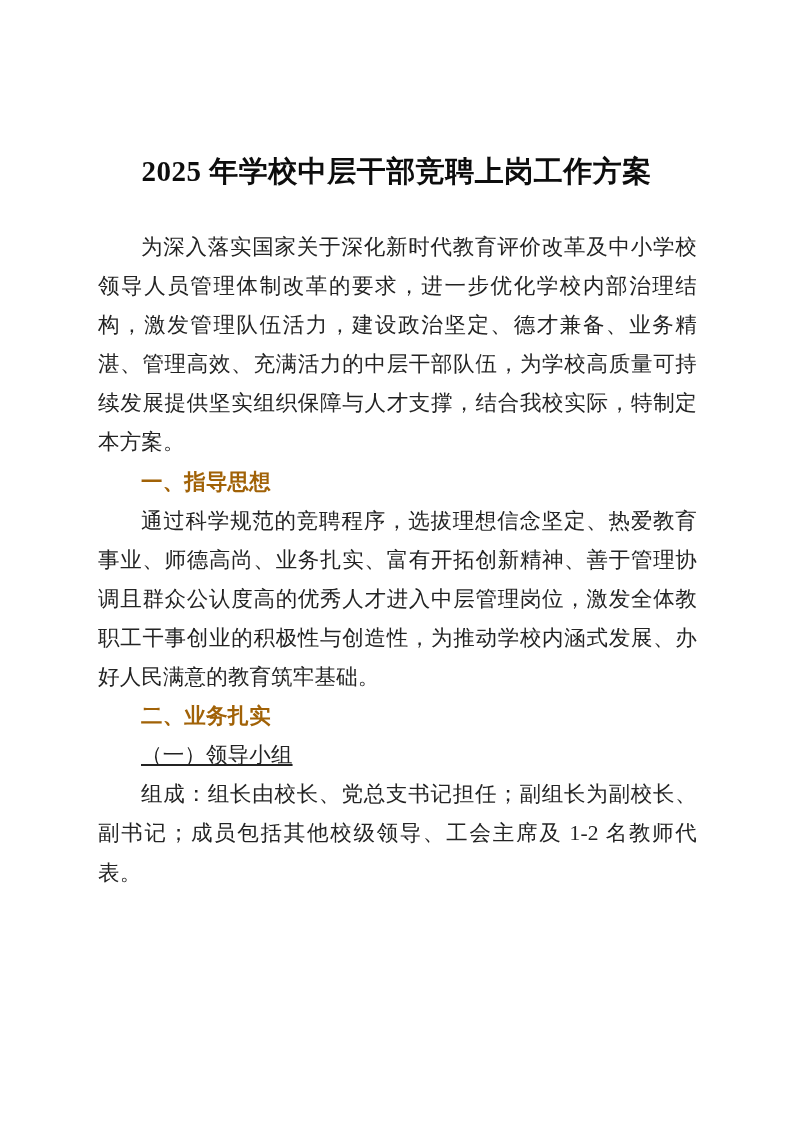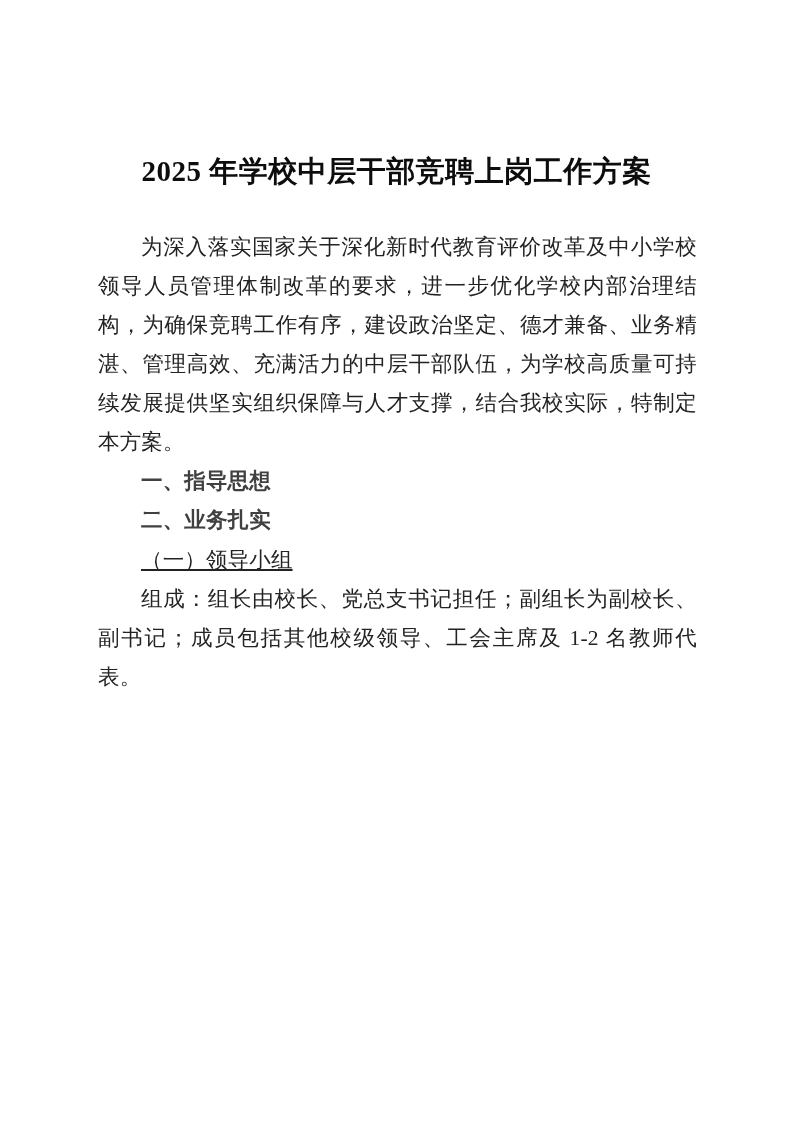--- a/index.html
+++ b/index.html
@@ -69,50 +69,51 @@
     color: #232323;
   }
 
   p.para {
     font-family: "Liberation Serif", "DejaVu Serif", serif;
     font-weight: 400;
     text-indent: 43px;
   }
 
   p.heading {
-    font-family: Liberation Mono, monospace;
+    font-family: Liberation Sans, sans-serif;
     font-weight: 700;
     text-indent: 43px;
     font-size: 21.5px;
-    color: #404040;
+    color: #a16207;
     text-align-last: left;
   }
 
   p.subheading {
     font-family: "Liberation Serif", "DejaVu Serif", serif;
     font-weight: 400;
     text-indent: 43px;
     text-align-last: left;
     text-decoration: underline;
   }
 </style>
 </head>
 <body>
 
 <div class="page">
 
   <h1 class="doc-title">2025 年学校中层干部竞聘上岗工作方案</h1>
 
   <div class="body-block">
 
-    <p class="para">为深入落实国家关于深化新时代教育评价改革及中小学校领导人员管理体制改革的要求，进一步优化学校内部治理结构，为确保竞聘工作有序，建设政治坚定、德才兼备、业务精湛、管理高效、充满活力的中层干部队伍，为学校高质量可持续发展提供坚实组织保障与人才支撑，结合我校实际，特制定本方案。</p>
+    <p class="para">为深入落实国家关于深化新时代教育评价改革及中小学校领导人员管理体制改革的要求，进一步优化学校内部治理结构，激发管理队伍活力，建设政治坚定、德才兼备、业务精湛、管理高效、充满活力的中层干部队伍，为学校高质量可持续发展提供坚实组织保障与人才支撑，结合我校实际，特制定本方案。</p>
 
     <p class="heading">一、指导思想</p>
 
 
+    <p class="para">通过科学规范的竞聘程序，选拔理想信念坚定、热爱教育事业、师德高尚、业务扎实、富有开拓创新精神、善于管理协调且群众公认度高的优秀人才进入中层管理岗位，激发全体教职工干事创业的积极性与创造性，为推动学校内涵式发展、办好人民满意的教育筑牢基础。</p>
 
     <p class="heading">二、业务扎实</p>
 
 
     <p class="subheading">（一）领导小组</p>
 
     <p class="para">组成：组长由校长、党总支书记担任；副组长为副校长、副书记；成员包括其他校级领导、工会主席及 1-2 名教师代表。</p>
 
   </div>
 </div>

